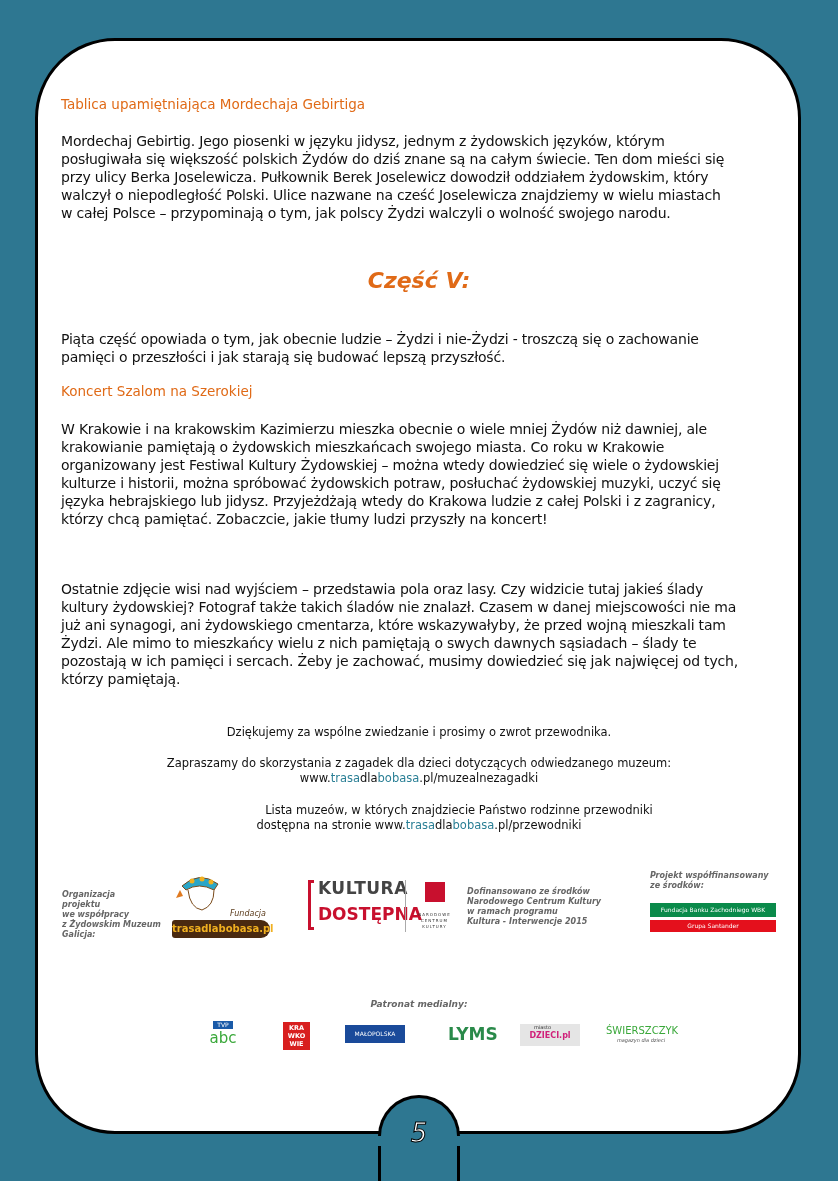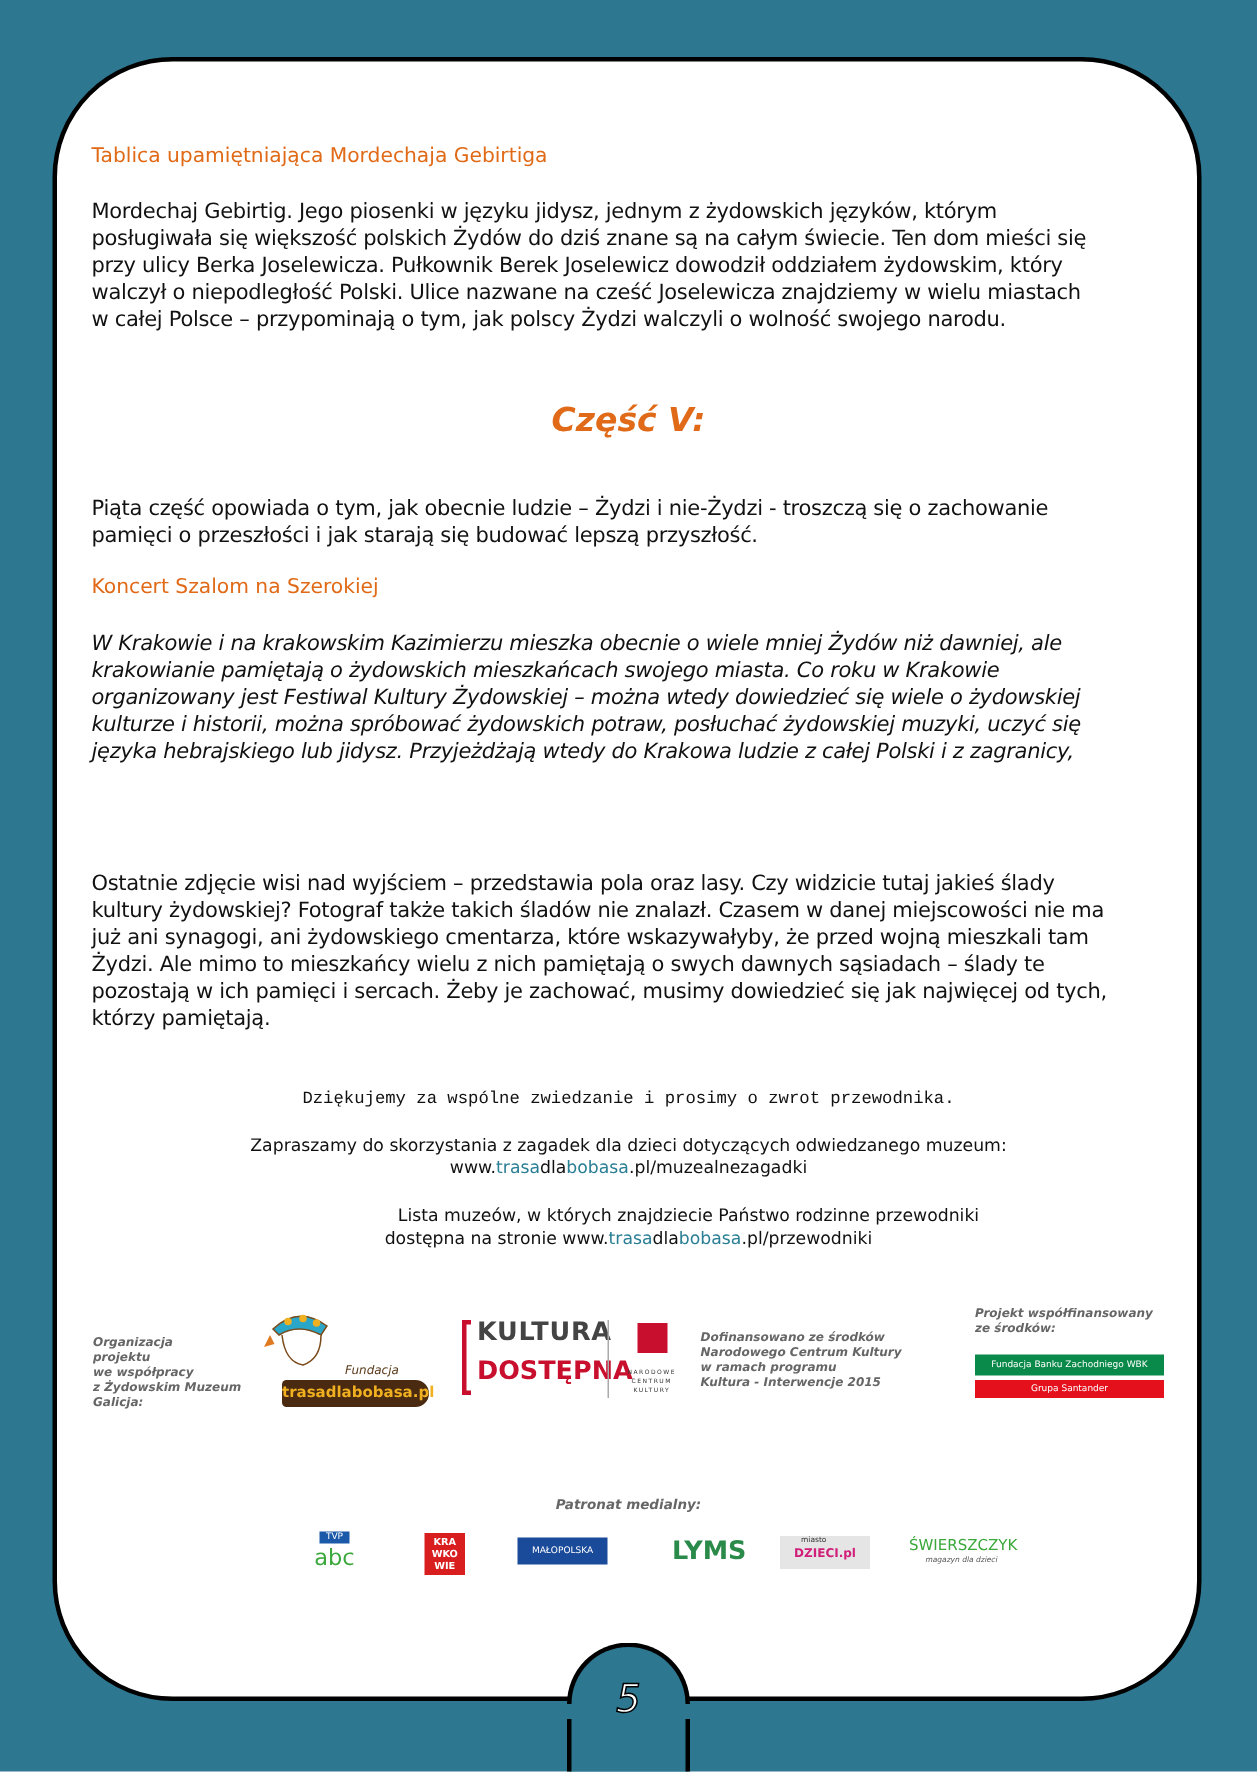--- a/index.html
+++ b/index.html
@@ -61,38 +61,39 @@
 </div>
 
 <div class="part-title">Część V:</div>
 
 <div class="para" style="top:330px;">
   <div>Piąta część opowiada o tym, jak obecnie ludzie – Żydzi i nie-Żydzi - troszczą się o zachowanie</div>
   <div>pamięci o przeszłości i jak starają się budować lepszą przyszłość.</div>
 </div>
 
 <div class="h-orange" style="top:383px;">Koncert Szalom na Szerokiej</div>
-<div class="para" style="top:420px;font-style:italic;">
+<div class="para" style="top:420px;">
   <div>W Krakowie i na krakowskim Kazimierzu mieszka obecnie o wiele mniej Żydów niż dawniej, ale</div>
   <div>krakowianie pamiętają o żydowskich mieszkańcach swojego miasta. Co roku w Krakowie</div>
   <div>organizowany jest Festiwal Kultury Żydowskiej – można wtedy dowiedzieć się wiele o żydowskiej</div>
   <div>kulturze i historii, można spróbować żydowskich potraw, posłuchać żydowskiej muzyki, uczyć się</div>
   <div>języka hebrajskiego lub jidysz. Przyjeżdżają wtedy do Krakowa ludzie z całej Polski i z zagranicy,</div>
+  <div>którzy chcą pamiętać. Zobaczcie, jakie tłumy ludzi przyszły na koncert!</div>
 </div>
 
 <div class="para" style="top:580px;">
   <div>Ostatnie zdjęcie wisi nad wyjściem – przedstawia pola oraz lasy. Czy widzicie tutaj jakieś ślady</div>
   <div>kultury żydowskiej? Fotograf także takich śladów nie znalazł. Czasem w danej miejscowości nie ma</div>
   <div>już ani synagogi, ani żydowskiego cmentarza, które wskazywałyby, że przed wojną mieszkali tam</div>
   <div>Żydzi. Ale mimo to mieszkańcy wielu z nich pamiętają o swych dawnych sąsiadach – ślady te</div>
   <div>pozostają w ich pamięci i sercach. Żeby je zachować, musimy dowiedzieć się jak najwięcej od tych,</div>
   <div>którzy pamiętają.</div>
 </div>
 
-<div class="center" style="top:725px;font-family:Liberation Mono, monospace;">Dziękujemy za wspólne zwiedzanie i prosimy o zwrot przewodnika.</div>
+<div class="center" style="top:725px;">Dziękujemy za wspólne zwiedzanie i prosimy o zwrot przewodnika.</div>
 <div class="center" style="top:756px;">Zapraszamy do skorzystania z zagadek dla dzieci dotyczących odwiedzanego muzeum:</div>
 <div class="center" style="top:771px;">
   <span>www.</span><span class="teal">trasa</span><span>dla</span><span class="teal">bobasa</span><span>.pl/muzealnezagadki</span>
 </div>
 <div class="center" style="top:803px;padding-left:40px;">Lista muzeów, w których znajdziecie Państwo rodzinne przewodniki</div>
 <div class="center" style="top:818px;">
   <span>dostępna na stronie www.</span><span class="teal">trasa</span><span>dla</span><span class="teal">bobasa</span><span>.pl/przewodniki</span>
 </div>
 
 <div class="small-it" style="left:62px; top:890px;">
@@ -106,21 +107,21 @@
 <div class="logo" style="left:172px; top:872px; width:104px; height:70px;">
   <svg width="50" height="40" viewBox="0 0 50 40" style="position:absolute; left:2px; top:0;">
     <path d="M8 14 Q25 -2 44 12 L40 18 Q25 10 12 18 Z" fill="#2aa6c8" stroke="#7a4a1a" stroke-width="1"></path>
     <circle cx="18" cy="9" r="2.5" fill="#f0b020"></circle>
       <circle cx="28" cy="7" r="2.5" fill="#f0b020"></circle>
       <circle cx="37" cy="10" r="2.5" fill="#f0b020"></circle>
     <path d="M14 18 Q16 36 28 38 Q40 34 40 18" fill="#fff" stroke="#7a4a1a" stroke-width="1"></path>
     <path d="M6 18 L2 26 L9 24 Z" fill="#e07a20"></path>
   </svg>
   <div style="position:absolute; left:58px; top:37px; font-size:8px; font-style:italic; color:#5a3a1a;">Fundacja</div>
-  <div style="position:absolute; left:16px; top:48px; width:98px; height:18px; background:#4a2a10; color:#f0b020; font-size:10px; font-weight:bold; line-height:18px; text-align:center; border-radius:3px 9px 9px 3px;">trasadlabobasa.pl</div>
+  <div style="position:absolute; left:0; top:48px; width:98px; height:18px; background:#4a2a10; color:#f0b020; font-size:10px; font-weight:bold; line-height:18px; text-align:center; border-radius:3px 9px 9px 3px;">trasadlabobasa.pl</div>
 </div>
 
 <div class="logo" style="left:308px; top:878px; width:95px; height:54px;">
   <div style="position:absolute; left:0; top:2px; width:6px; height:50px; border:3px solid #c8102e; border-right:none; box-sizing:border-box;"></div>
   <div style="position:absolute; left:10px; top:0; font-size:17px; font-weight:bold; color:#444; letter-spacing:0.5px;">KULTURA</div>
   <div style="position:absolute; left:10px; top:26px; font-size:17px; font-weight:bold; color:#c8102e;">DOSTĘPNA</div>
 </div>
 <div style="position:absolute; left:405px; top:880px; width:1px; height:52px; background:#aaa;"></div>
 <div class="logo" style="left:412px; top:882px; width:45px; height:52px;">
   <div style="position:absolute; left:13px; top:0; width:20px; height:20px; background:#c8102e;"></div>

